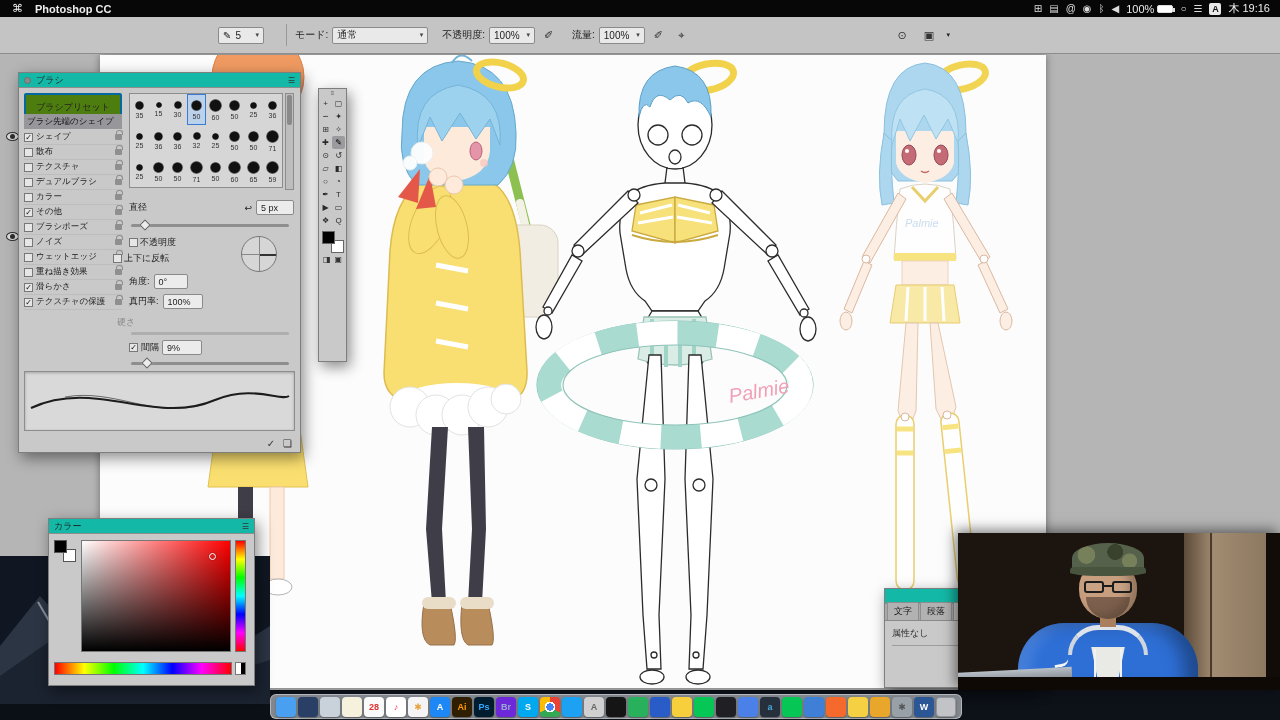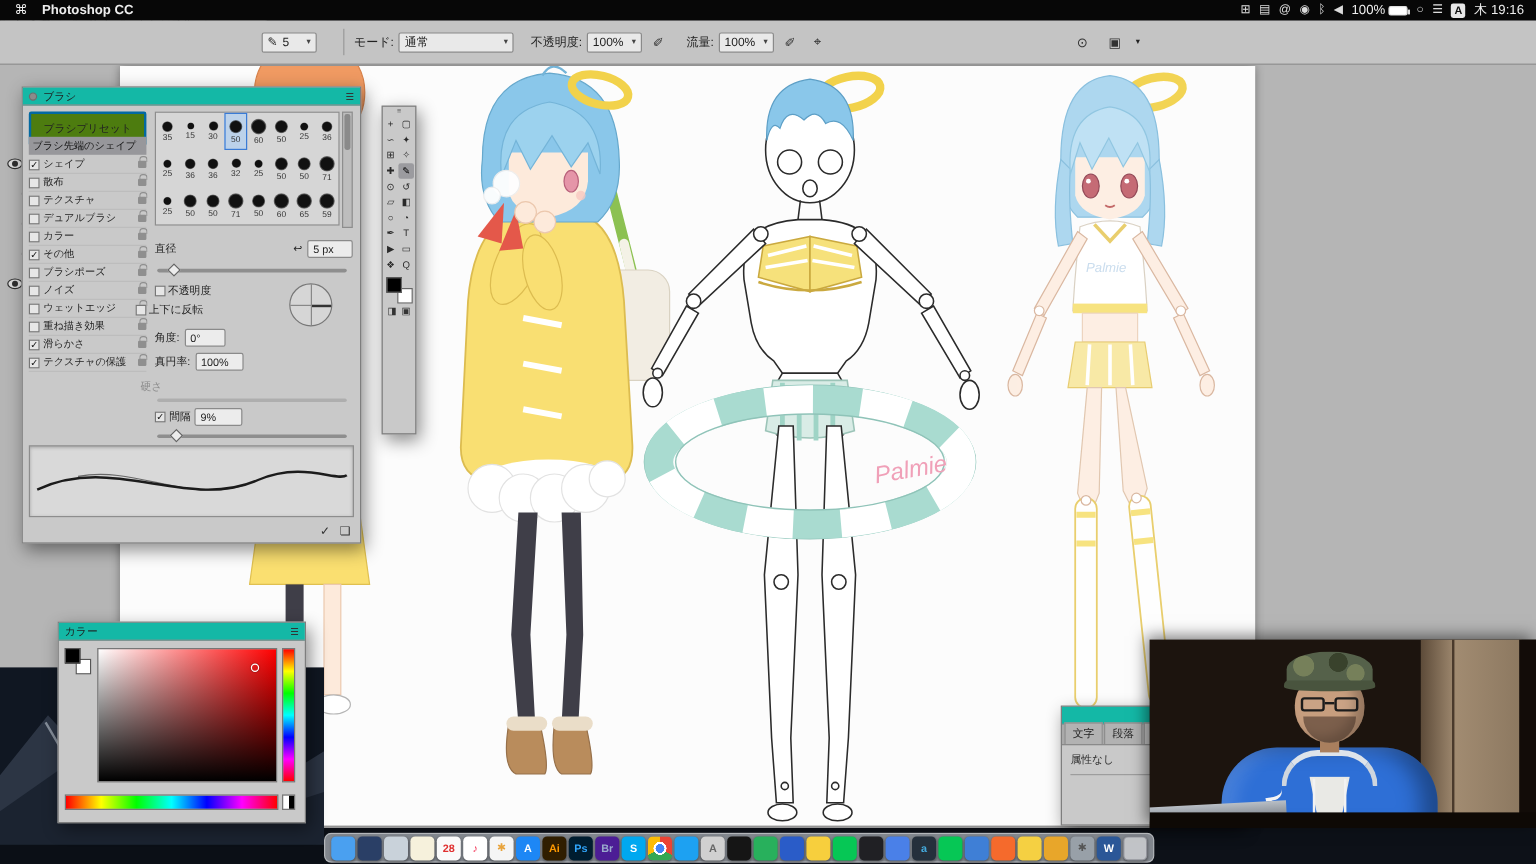--- a/index.html
+++ b/index.html
@@ -844,21 +844,21 @@
     <div class="dico" style="background: rgb(74, 160, 240);"></div>
     <div class="dico" style="background: rgb(42, 63, 102);"></div>
     <div class="dico" style="background: rgb(201, 210, 218);"></div>
     <div class="dico" style="background: rgb(246, 241, 220);"></div>
     <div class="dico" style="background: rgb(250, 250, 250); color: rgb(224, 48, 48);">28</div>
     <div class="dico" style="background: rgb(255, 255, 255); color: rgb(244, 59, 92);">♪</div>
     <div class="dico" style="background: rgb(245, 245, 245); color: rgb(232, 163, 59);">✱</div>
     <div class="dico" style="background: rgb(29, 135, 245); color: rgb(255, 255, 255);">A</div>
     <div class="dico" style="background: rgb(48, 30, 0); color: rgb(255, 154, 0);">Ai</div>
     <div class="dico" style="background: rgb(0, 29, 48); color: rgb(49, 168, 255);">Ps</div>
-    <div class="dico" style="background: #4c1d95; color: rgb(153, 170, 204);">Br</div>
+    <div class="dico" style="background: #6d28d9; color: rgb(153, 170, 204);">Br</div>
     <div class="dico" style="background: rgb(0, 168, 240); color: rgb(255, 255, 255);">S</div>
     <div class="dico ic-chrome"></div>
     <div class="dico" style="background: rgb(29, 161, 242);"></div>
     <div class="dico" style="background: rgb(208, 208, 208); color: rgb(102, 102, 102);">A</div>
     <div class="dico" style="background: rgb(21, 21, 21);"></div>
     <div class="dico" style="background: rgb(40, 176, 92);"></div>
     <div class="dico" style="background: rgb(42, 92, 200);"></div>
     <div class="dico" style="background: rgb(247, 207, 61);"></div>
     <div class="dico" style="background: rgb(6, 199, 85);"></div>
     <div class="dico" style="background: rgb(32, 32, 36);"></div>

